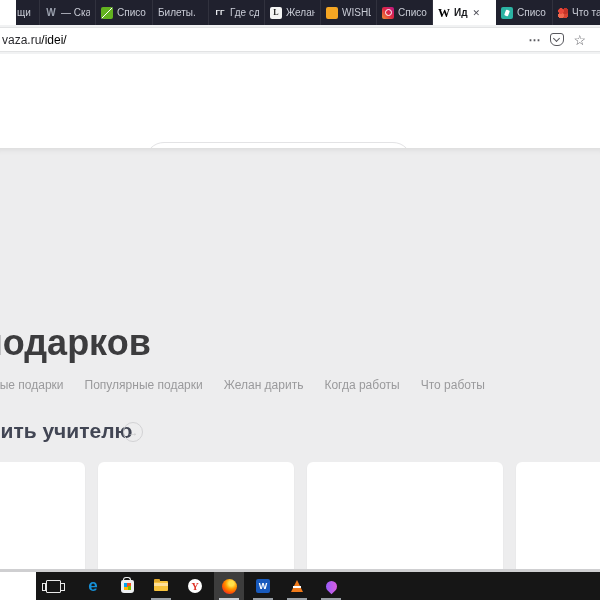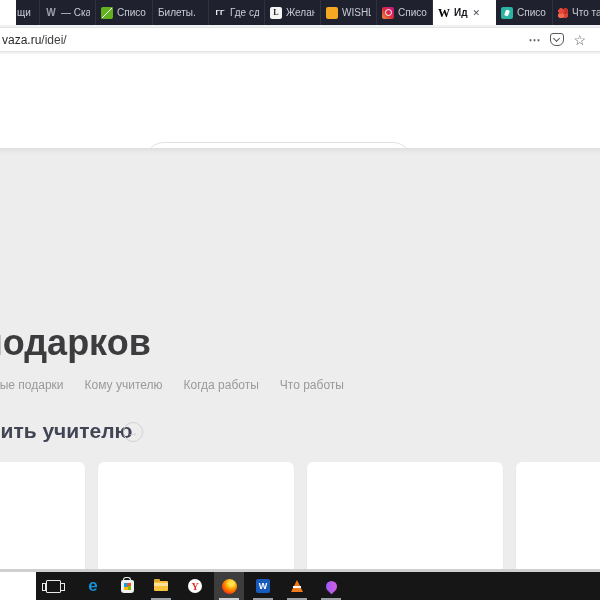--- a/index.html
+++ b/index.html
@@ -32,21 +32,21 @@
       radial-gradient(circle at 72% 72%,#d84432 0 28%,transparent 30%);}
   .ti-appstore{background:#1b9af7;color:#fff;font-weight:bold;font-size:9px;border-radius:3px;}
   .tab .close{margin-left:5px;font-size:9px;color:#4b4b55;font-weight:normal;}
   .tab-fill{flex:1;background:#20212e;}
 
   
   .toolbar{left:0;top:25px;width:600px;height:29px;background:#f1f2f3;border-bottom:1px solid #d2d3d6;}
   .urlbar{position:absolute;left:-8px;top:3px;width:616px;height:23px;background:#fff;border-radius:3px;
           box-shadow:0 0 0 1px rgba(0,0,0,.06);display:flex;align-items:center;}
   .urltext{margin-left:10px;font-size:12px;color:#2b2b2f;}
-  .urltext .path{color:#404040;}
+  .urltext .path{color:#000000;}
   .urlicons{position:absolute;right:22px;top:0;height:23px;display:flex;align-items:center;gap:9px;color:#58585e;}
   .dots{font-size:12px;font-weight:bold;letter-spacing:1px;}
   .pocketi{width:12px;height:11px;border:1.3px solid #58585e;border-radius:3px 3px 6px 6px;position:relative;}
   .pocketi::after{content:"";position:absolute;left:2.5px;top:2px;width:4px;height:4px;
                   border-right:1.3px solid #58585e;border-bottom:1.3px solid #58585e;transform:rotate(45deg);}
   .stari{font-size:14px;}
 
   
   .pagehead{left:0;top:54px;width:600px;height:94px;background:#fff;}
   .ideas{position:absolute;left:70px;top:98px;display:flex;align-items:center;gap:6px;cursor:pointer;}
@@ -201,21 +201,22 @@
       </svg>
       <span class="golbl">Найти</span>
     </span>
   </div>
 </div>
 
 <div class="abs hero">
   <div class="h1">подарков</div>
   <div class="heronav">
     <span>Новые подарки</span>
-    <span>Кому учителю</span>
+    <span>Популярные подарки</span>
+    <span>Желан дарить</span>
     <span>Когда работы</span>
     <span>Что работы</span>
   </div>
   <div class="h2">Что подарить учителю</div>
   <div class="circarrow">→</div>
 
   <div class="cards">
 
     <div class="card c1">
       <div class="ctitle">й работы «…</div>

